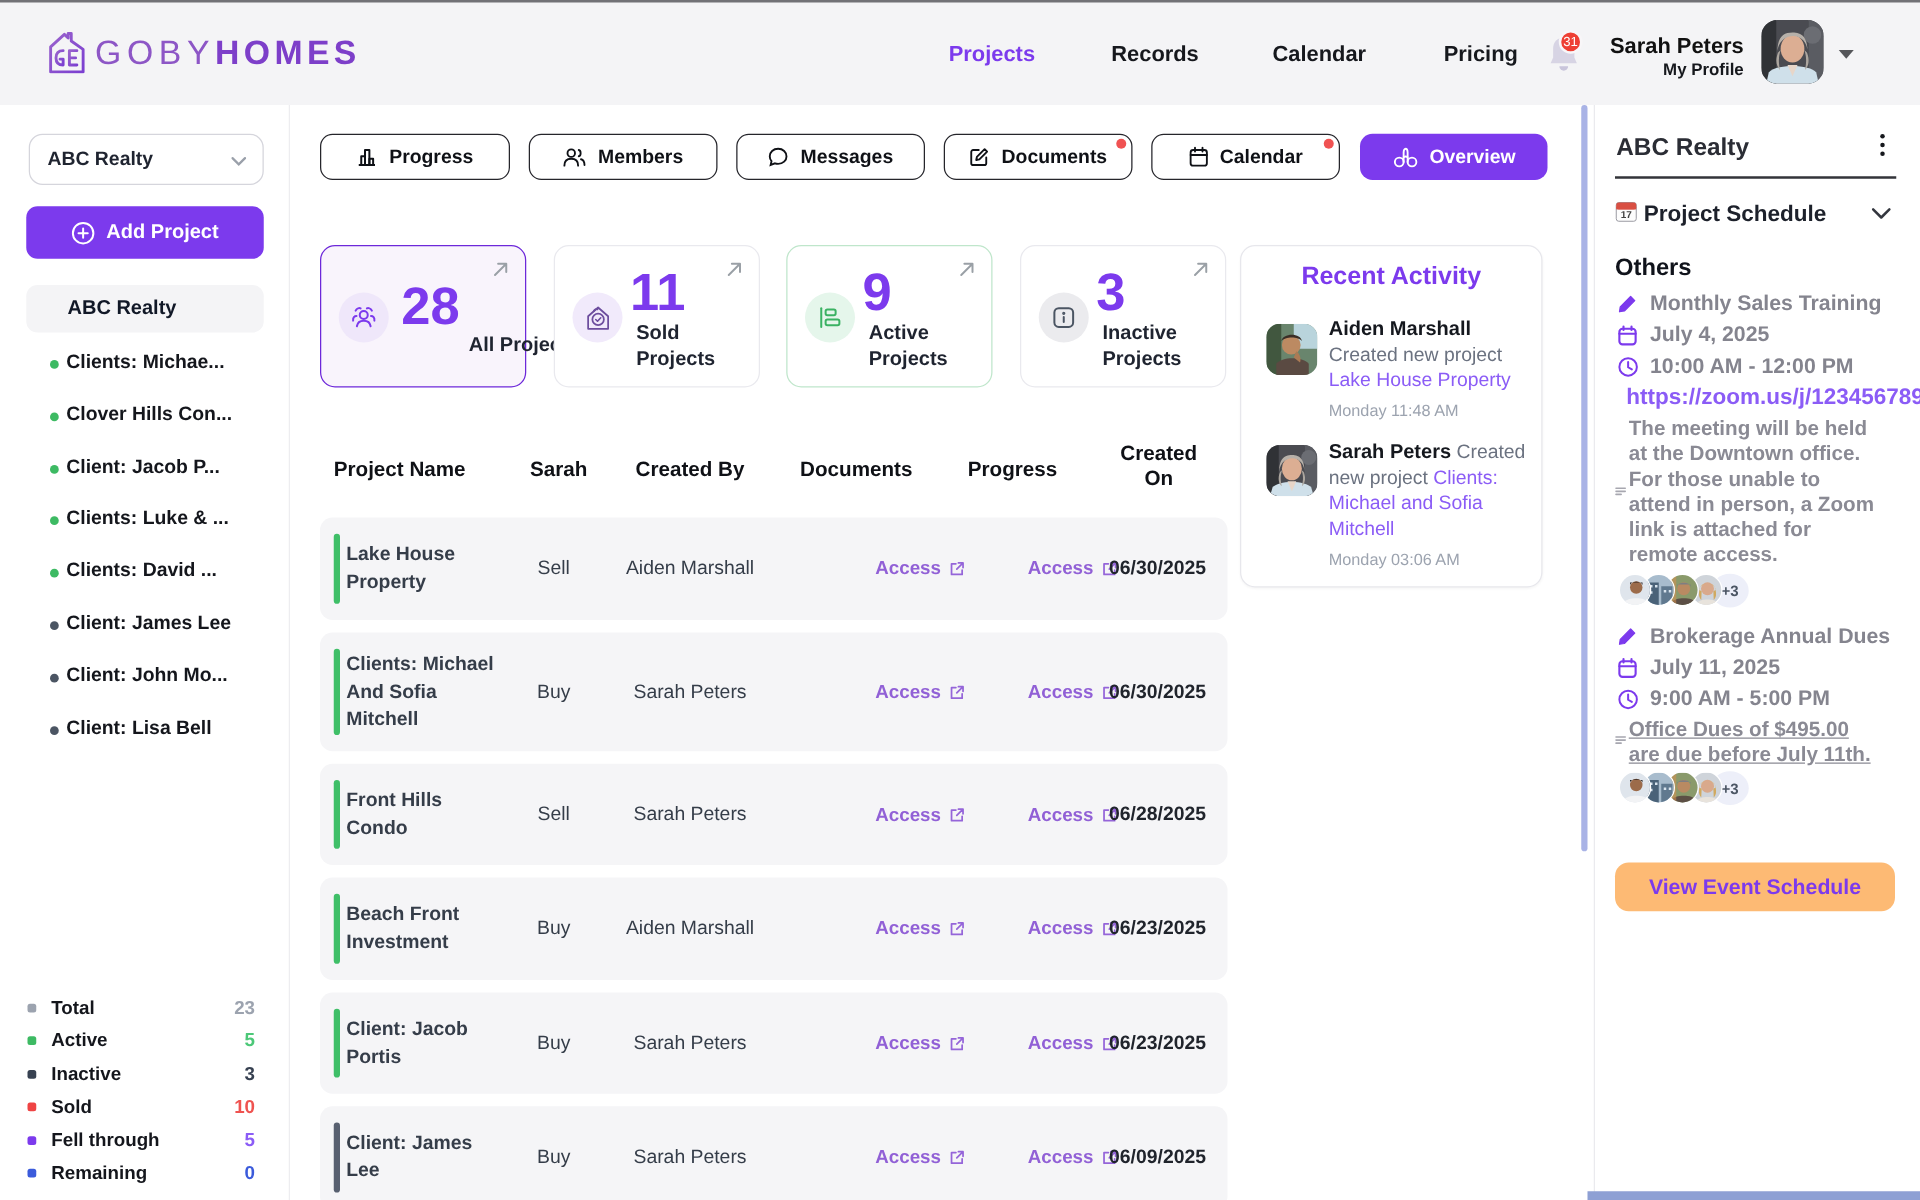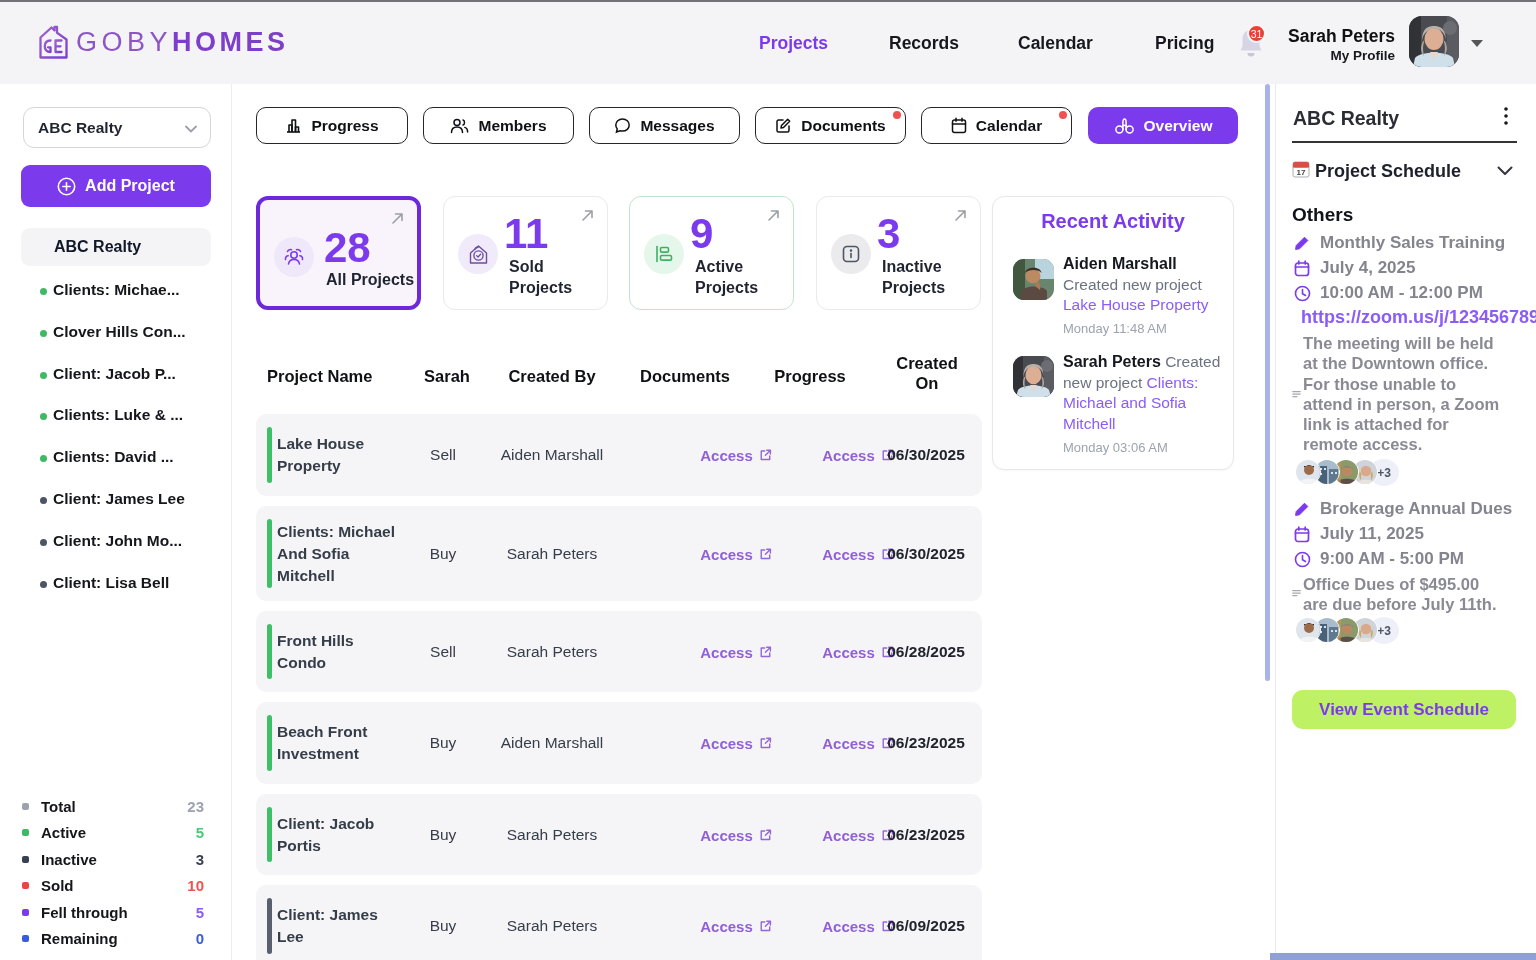--- a/index.html
+++ b/index.html
@@ -41,21 +41,21 @@
 .tab { position:absolute; top:107px; height:37px; background:#fff; border:1.5px solid #25252b; border-radius:10px; display:flex; align-items:center; justify-content:center; gap:9px; font-size:15.5px; font-weight:700; color:#0f1116; }
 .reddot { position:absolute; width:8px; height:8px; border-radius:50%; background:#f05252; top:111px; }
 #tab-overview { background:#7c3aed; border:none; color:#fff; }
 
 
 .card { position:absolute; top:196px; width:165px; height:114px; border-radius:12px; background:#fff; border:1px solid #e9e9ee; }
 .card .arr { position:absolute; right:13px; top:12px; }
 .card .circ { position:absolute; left:14px; top:37px; width:40px; height:40px; border-radius:50%; display:flex; align-items:center; justify-content:center; }
 .card .num { position:absolute; left:60px; top:13px; font-size:42px; font-weight:700; color:#7c3aed; }
 .card .lab { position:absolute; left:65px; top:59px; font-size:16px; font-weight:600; color:#1f2430; line-height:21px; width:92px; }
-#card1 { left:256px; background:#f9f4fc; border:4px solid #6d28d9; }
+#card1 { left:256px; background:#f9f4fc; border:1px solid #6d28d9;text-align:right; }
 #card1 .num { left:64px; top:24px; }
 #card1 .lab { left:66px; top:69px; width:140px; }
 
 
 #ract { position:absolute; left:992px; top:196px; width:242px; height:274px; background:#fff; border:1px solid #e7e7ec; border-radius:12px; box-shadow:0 1px 2px rgba(0,0,0,.04); }
 #ract h3 { position:absolute; left:0; top:13px; width:100%; text-align:center; font-size:20px; font-weight:700; color:#7c3aed; }
 .rava { position:absolute; left:20px; width:41px; height:41px; border-radius:11px; overflow:hidden; }
 .rtxt { position:absolute; left:70px; width:158px; font-size:15.5px; line-height:20.5px; }
 
 
@@ -77,21 +77,21 @@
 #rdivider { position:absolute; left:1292px; top:141px; width:225px; height:2px; background:#33343a; }
 #pslabel { position:absolute; left:1313px; top:162px; font-size:18px; font-weight:700; color:#1d212b; }
 #others { position:absolute; left:1292px; top:204px; font-size:19px; font-weight:800; color:#10131b; }
 .erow-i { position:absolute; left:1294px; }
 .erow-t { position:absolute; left:1320px; font-size:17px; font-weight:600; color:#84848e; white-space:nowrap; }
 #zoomlink { position:absolute; left:1301px; top:307px; font-size:18px; font-weight:700; color:#8b5cf6; white-space:nowrap; }
 .edesc { position:absolute; left:1303px; font-size:16.5px; font-weight:600; color:#8a8a94; line-height:20.3px; white-space:nowrap; }
 .avgrp { position:absolute; left:1295px; height:26px; }
 .av { position:absolute; top:0; width:26px; height:26px; border-radius:50%; overflow:hidden; border:1.5px solid #fff; }
 .plus3 { position:absolute; left:74px; top:0; z-index:0; width:30px; height:27px; border-radius:50%; background:#edeff9; color:#4b5563; font-size:12px; font-weight:600; display:flex; align-items:center; justify-content:center; }
-#viewbtn { position:absolute; left:1292px; top:690px; width:224px; height:39px; background:#bef264; border-radius:11px; display:flex; align-items:center; justify-content:center; font-size:17px; font-weight:700; color:#7c3aed; }
+#viewbtn { position:absolute; left:1292px; top:690px; width:224px; height:39px; background:#fdba74; border-radius:11px; display:flex; align-items:center; justify-content:center; font-size:17px; font-weight:700; color:#7c3aed; }
 </style>
 </head>
 <body>
 <div id="header">
   <div id="topline"></div>
   <div id="logo">
     <svg width="31" height="34" viewBox="0 0 31 34">
       <defs>
           <linearGradient id="lg" x1="0" y1="0" x2="1" y2="1">
         <stop offset="0" stop-color="#9a63cc"></stop>
@@ -549,21 +549,21 @@
     </svg></div>
 <div class="erow-t" style="top:524px;">July 11, 2025</div>
 <div class="erow-i" style="top:551px;"><svg width="17" height="17" viewBox="0 0 17 17" fill="none" stroke="#7c3aed" stroke-width="1.6" stroke-linecap="round">
       <circle cx="8.5" cy="8.5" r="7"></circle>
       <path d="M8.5 4.5 L8.5 8.8 L11.5 10.5"></path>
     </svg></div>
 <div class="erow-t" style="top:549px;">9:00 AM - 5:00 PM</div>
 <div class="erow-i" style="top:584px;left:1292px;"><svg width="9" height="9" viewBox="0 0 11 10">
       <path d="M1 1.5 L10 1.5 M1 4.5 L10 4.5 M1 7.5 L6 7.5" stroke="#a7a7b0" stroke-width="1.6" stroke-linecap="round"></path>
     </svg></div>
-<div class="edesc" style="top:574px;">Office Dues of $495.00<br>are due before July 11th.</div>
+<div class="edesc" style="top:574px;text-decoration:underline;">Office Dues of $495.00<br>are due before July 11th.</div>
 <div class="avgrp" style="top:617px;">
   <span class="av" style="left:0;z-index:4;"><svg width="26" height="26" viewBox="0 0 26 26">
         <rect width="26" height="26" fill="#dfe5ec"></rect>
         <circle cx="13" cy="10" r="5" fill="#9c6b4a"></circle>
         <path d="M3 26 L3 22 C6 17.5 20 17.5 23 22 L23 26 Z" fill="#f2f3f5"></path>
         <path d="M8 8 C9 4.5 17 4.5 18 8 L18 6 L8 6 Z" fill="#2a2220"></path>
       </svg></span>
   <span class="av" style="left:19px;z-index:3;"><svg width="26" height="26" viewBox="0 0 26 26">
         <rect width="26" height="26" fill="#a8bccd"></rect>
         <rect x="3" y="6" width="9" height="20" fill="#4a6278"></rect>

